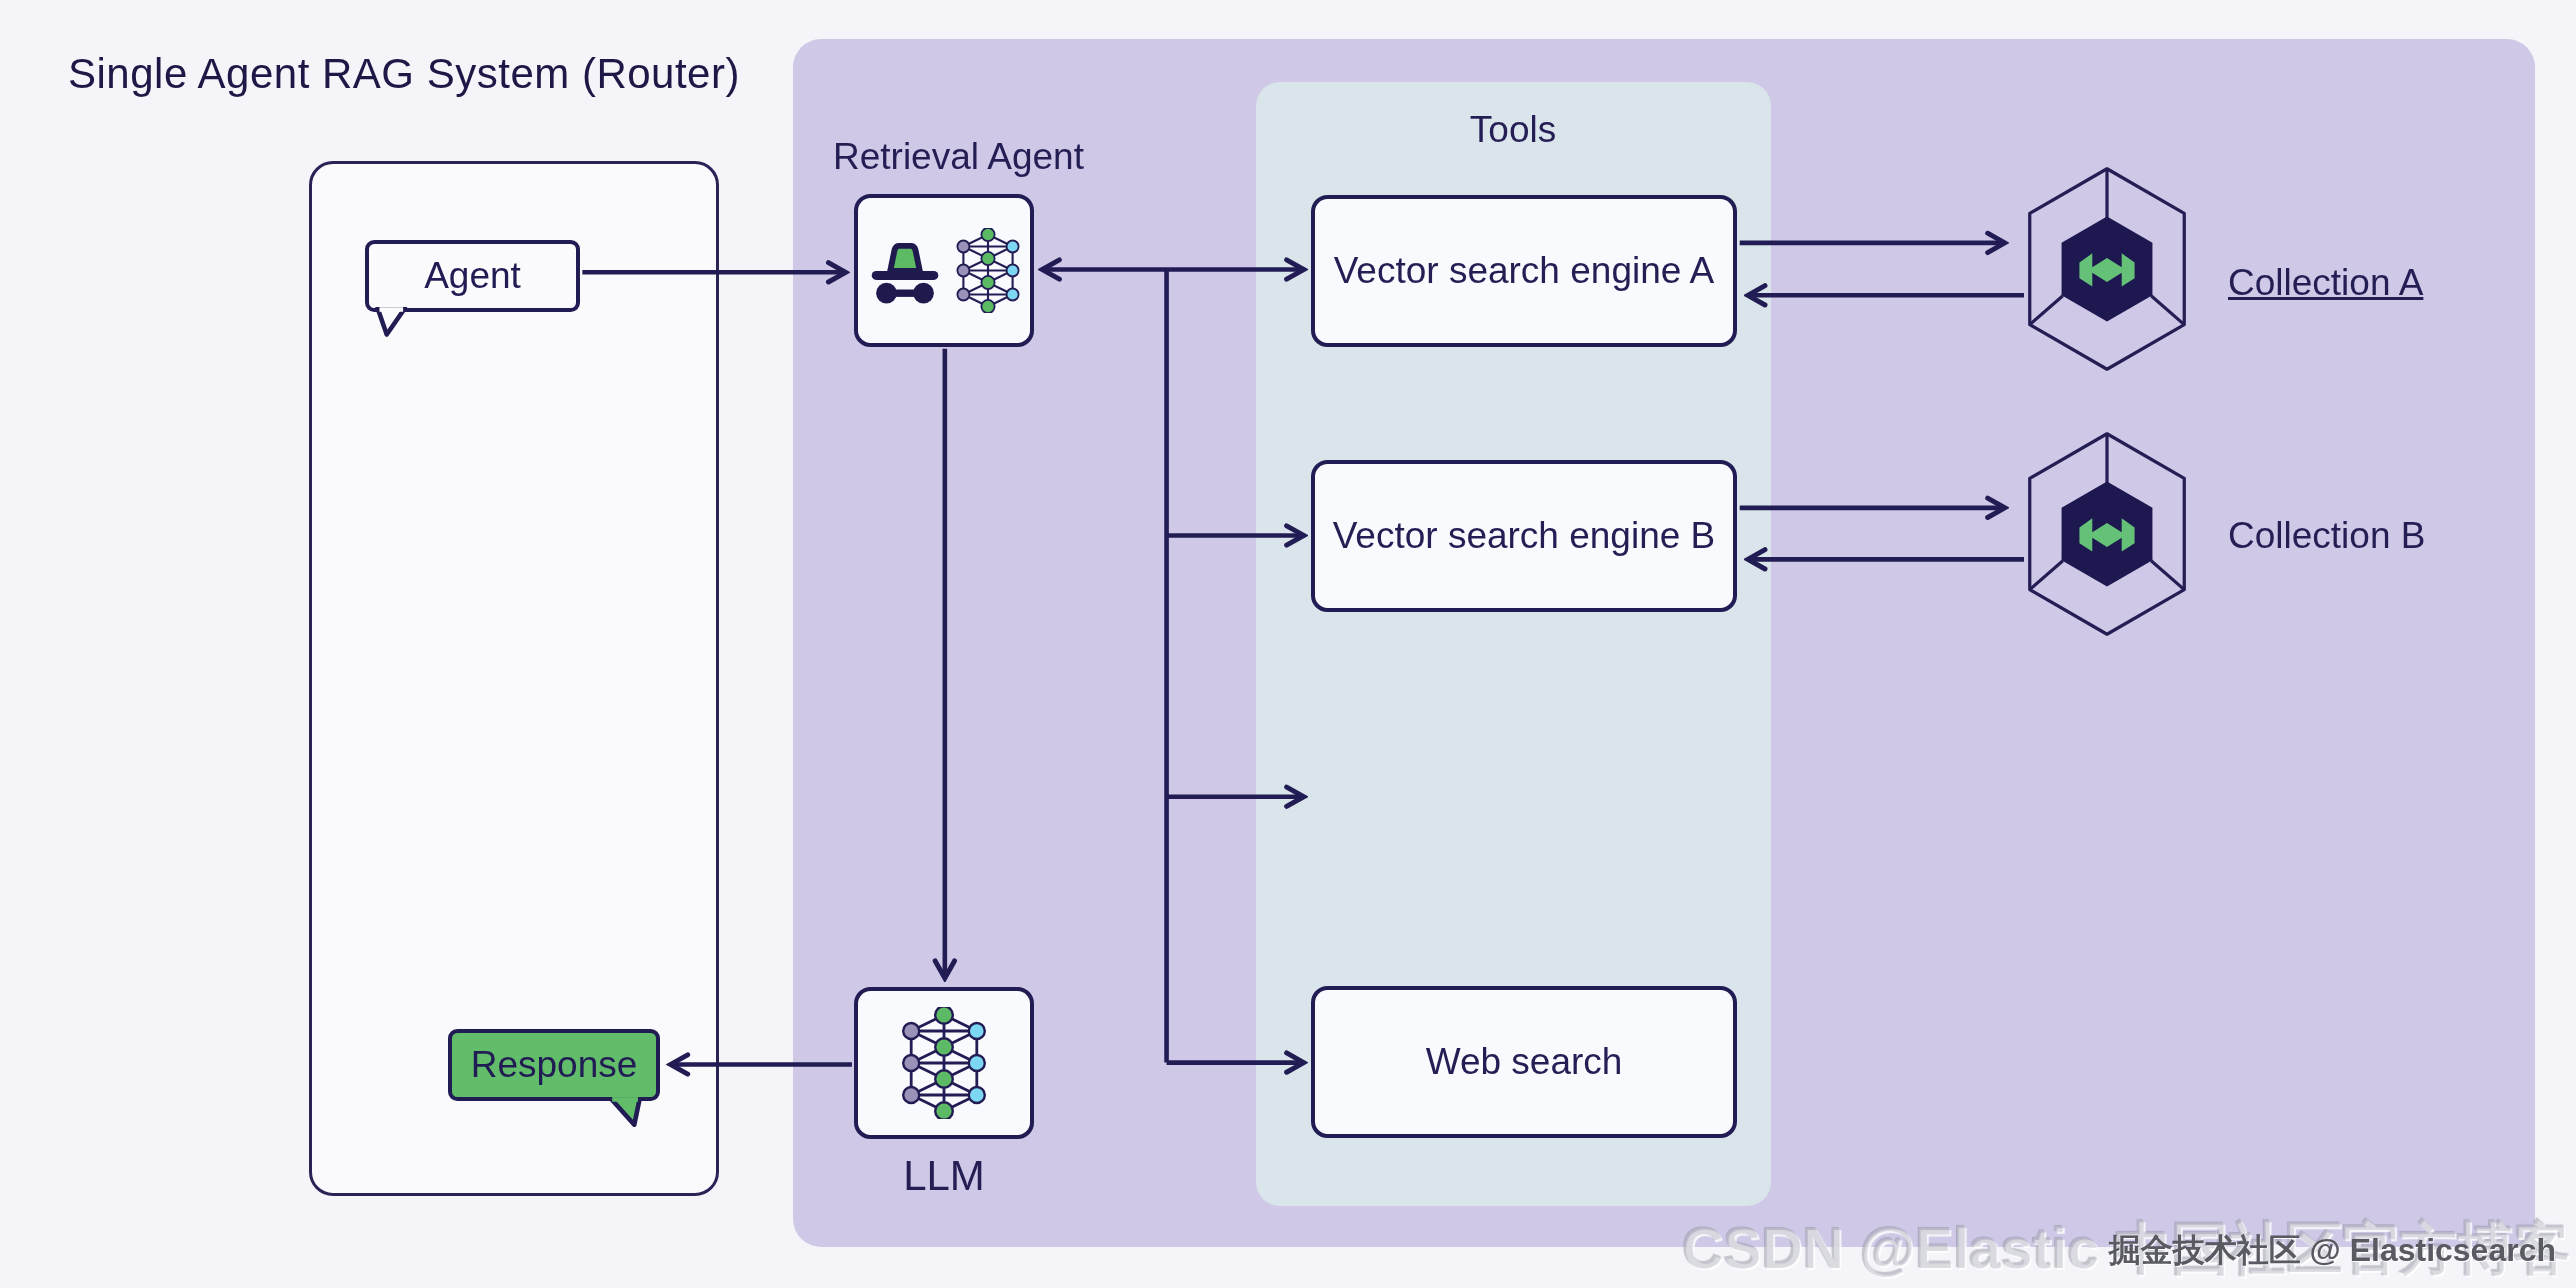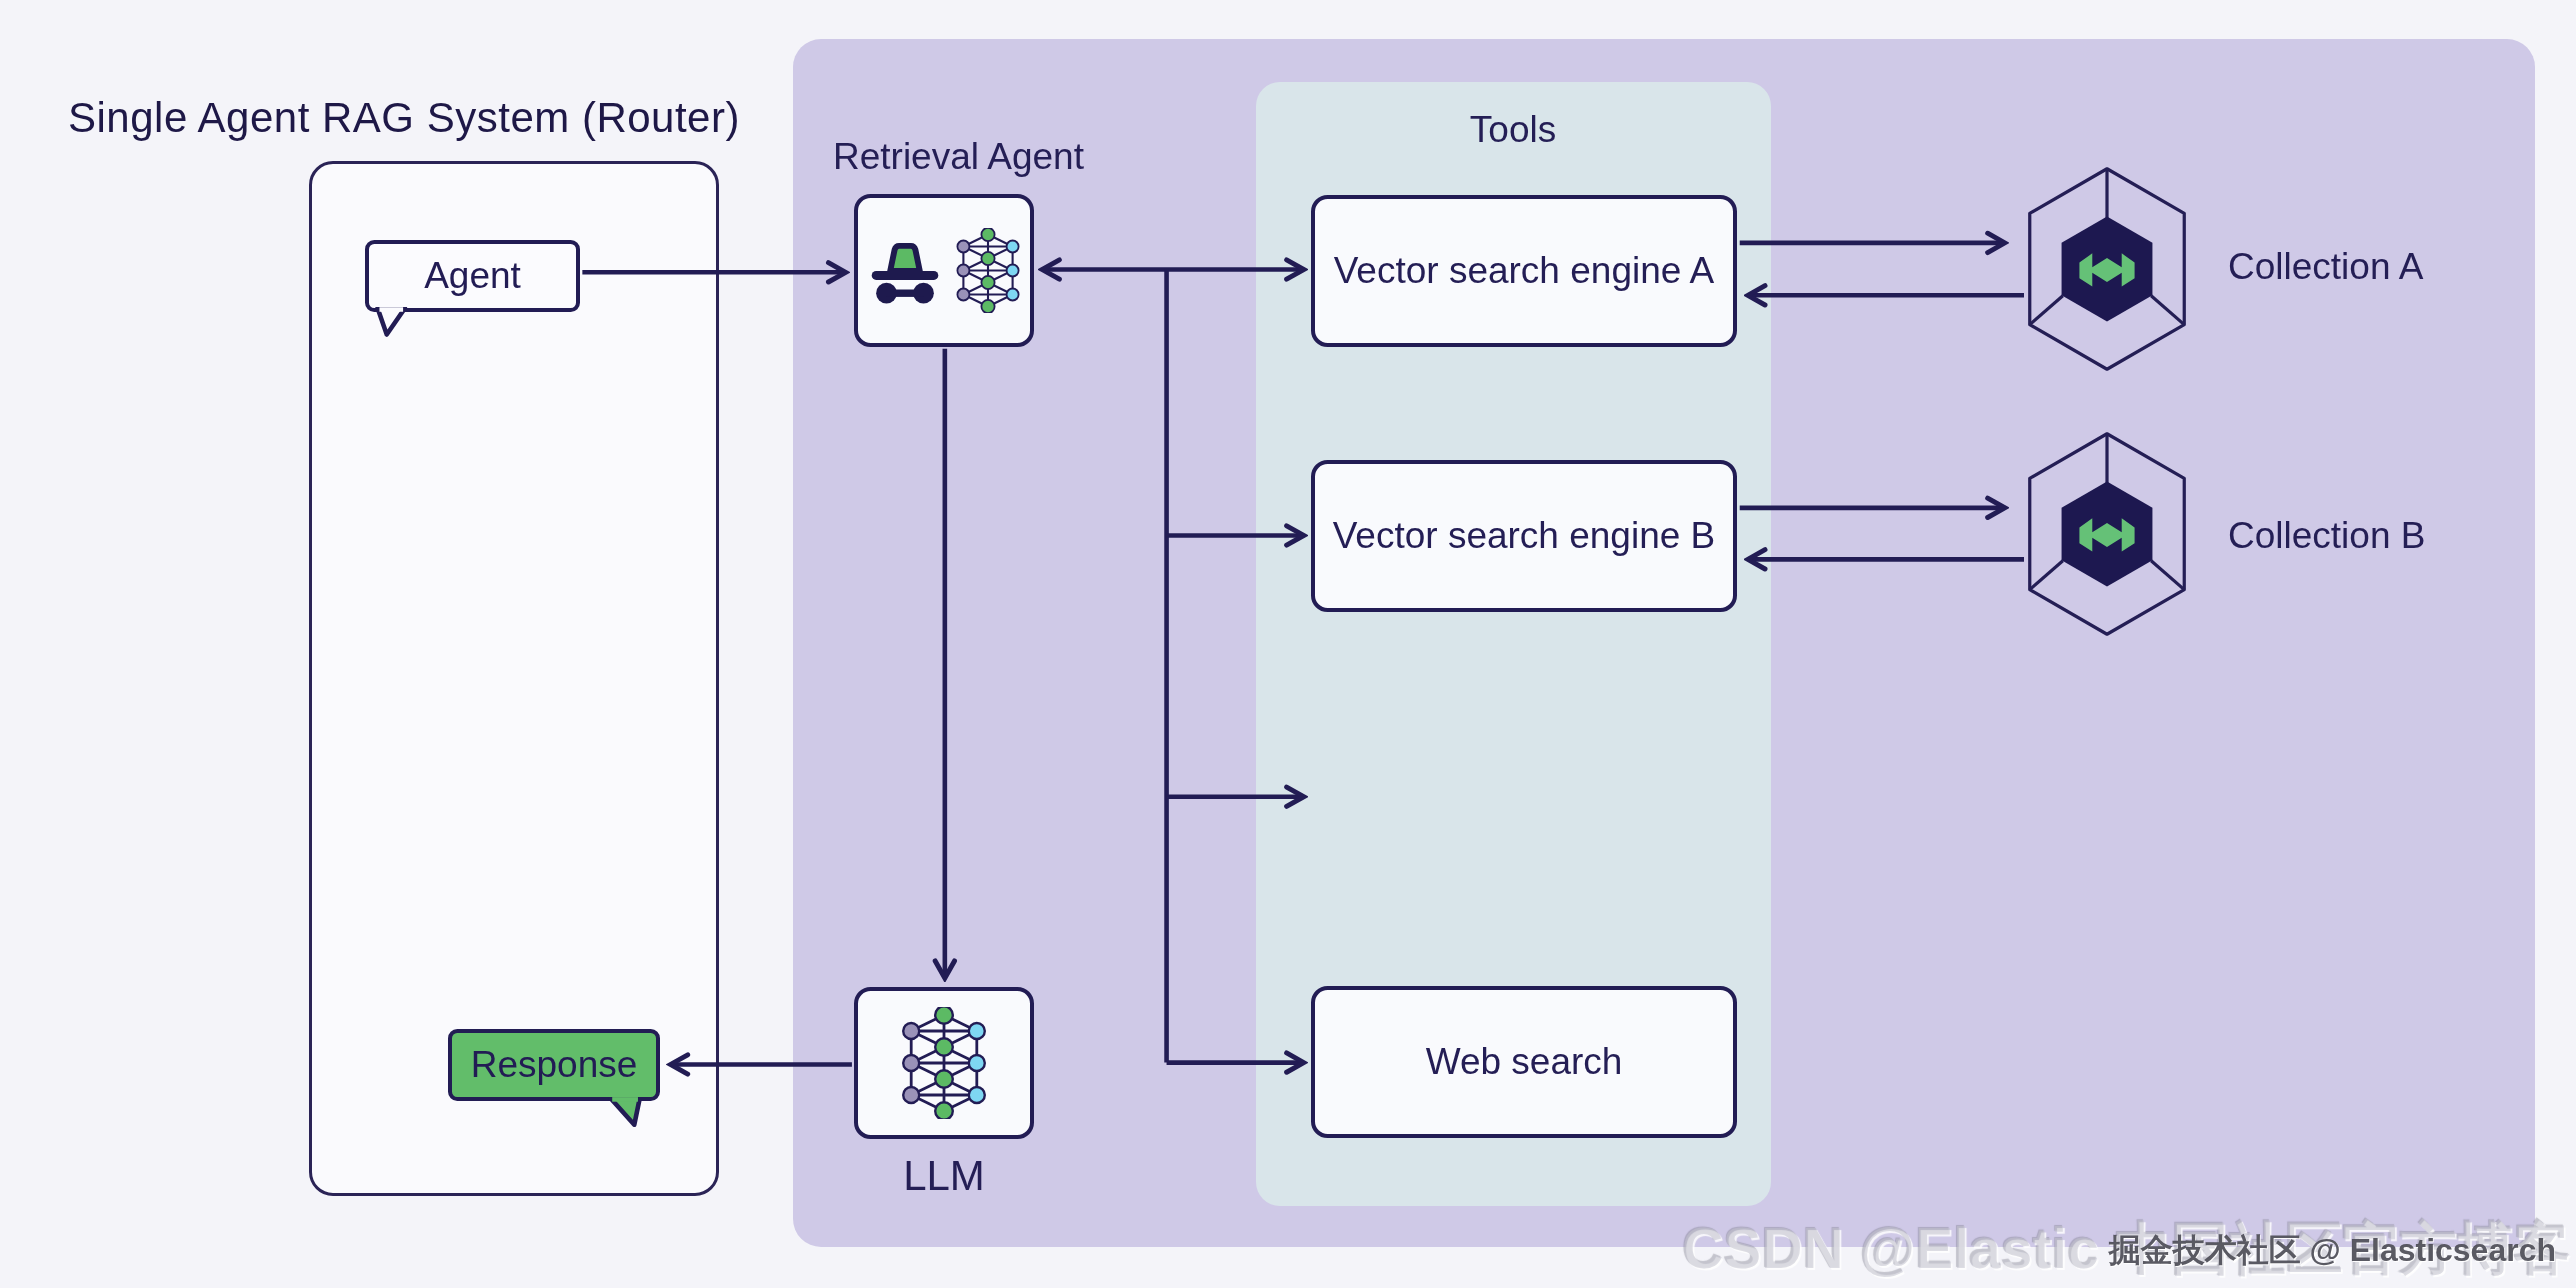--- a/index.html
+++ b/index.html
@@ -1,19 +1,19 @@
 <!DOCTYPE html>
 <html style="font-size:14.7px"><head>
 <meta charset="utf-8">
 <style>
   html,body{margin:0;padding:0;background:#f4f4f9;}
   .stage{position:relative;width:2576px;height:1288px;overflow:hidden;
          font-family:"Liberation Sans", sans-serif;background:#f4f4f9;}
   .abs{position:absolute;}
-  .page-title{font-size:42px;font-weight:500;color:#1e1847;letter-spacing:0.5px;margin-top:44px;}
+  .page-title{font-size:42px;font-weight:500;color:#1e1847;letter-spacing:0.5px;}
   .panel-purple{background:#cfc9e7;border-radius:28px;}
   .panel-tools{background:#d9e5ea;border-radius:24px;}
   .section-label{font-size:37px;font-weight:500;color:#241e55;white-space:nowrap;}
   .node-box{background:#f9fafd;border:4.6px solid #221c54;border-radius:16.6px;
             display:flex;align-items:center;justify-content:center;box-sizing:border-box;}
   .node-label{font-size:37px;color:#241e55;white-space:nowrap;}
   .bubble{border:4.6px solid #221c54;border-radius:9.2px;box-sizing:border-box;
           display:flex;align-items:center;justify-content:center;}
   .bubble-white{background:#fbfbfe;}
   .bubble-green{background:#62bd6a;}
@@ -156,21 +156,21 @@
   </div>
 
   <svg class="abs" style="left:2015px;top:166px;z-index:10;" width="184" height="206" viewBox="0 0 200 224">
     <polygon points="100,3 184,51.5 184,172.5 100,221 16,172.5 16,51.5" fill="none" stroke="#241e55" stroke-width="3.5" stroke-linejoin="round"></polygon>
     <line x1="100" y1="3" x2="100" y2="57" stroke="#241e55" stroke-width="3.5"></line>
     <line x1="16" y1="172.5" x2="52" y2="141" stroke="#241e55" stroke-width="3.5"></line>
     <line x1="184" y1="172.5" x2="148" y2="141" stroke="#241e55" stroke-width="3.5"></line>
     <polygon points="100,55 149.4,83.5 149.4,140.5 100,169 50.6,140.5 50.6,83.5" fill="#1d1850"></polygon>
     <path d="M70,105 L84,95 L84,110 L100,100 L116,110 L116,95 L130,105 L130,122 L116,131 L116,116 L100,126 L84,116 L84,131 L70,122 Z" fill="#65c177"></path>
   </svg>
-  <div class="abs collection-label" style="left:2228px;top:246px;">Collection A</div>
+  <div class="abs collection-label" style="left:2228px;top:262px;text-decoration:underline;">Collection A</div>
 
   <svg class="abs" style="left:2015px;top:431px;z-index:10;" width="184" height="206" viewBox="0 0 200 224">
     <polygon points="100,3 184,51.5 184,172.5 100,221 16,172.5 16,51.5" fill="none" stroke="#241e55" stroke-width="3.5" stroke-linejoin="round"></polygon>
     <line x1="100" y1="3" x2="100" y2="57" stroke="#241e55" stroke-width="3.5"></line>
     <line x1="16" y1="172.5" x2="52" y2="141" stroke="#241e55" stroke-width="3.5"></line>
     <line x1="184" y1="172.5" x2="148" y2="141" stroke="#241e55" stroke-width="3.5"></line>
     <polygon points="100,55 149.4,83.5 149.4,140.5 100,169 50.6,140.5 50.6,83.5" fill="#1d1850"></polygon>
     <path d="M70,105 L84,95 L84,110 L100,100 L116,110 L116,95 L130,105 L130,122 L116,131 L116,116 L100,126 L84,116 L84,131 L70,122 Z" fill="#65c177"></path>
   </svg>
   <div class="abs collection-label" style="left:2228px;top:515px;">Collection B</div>

